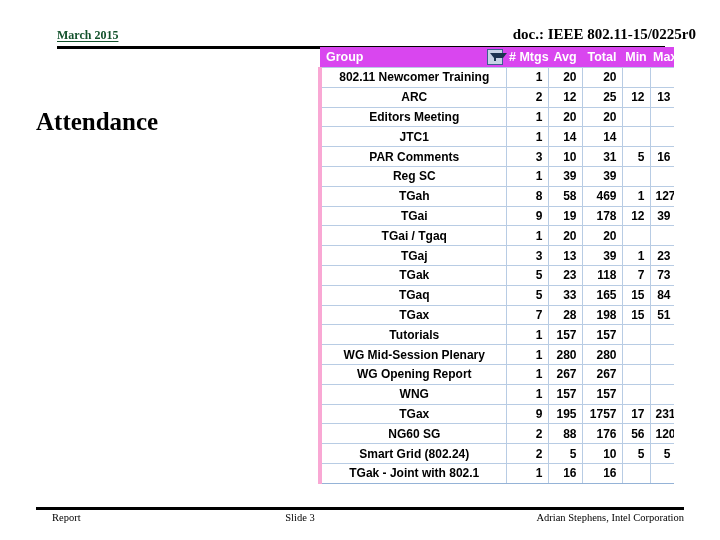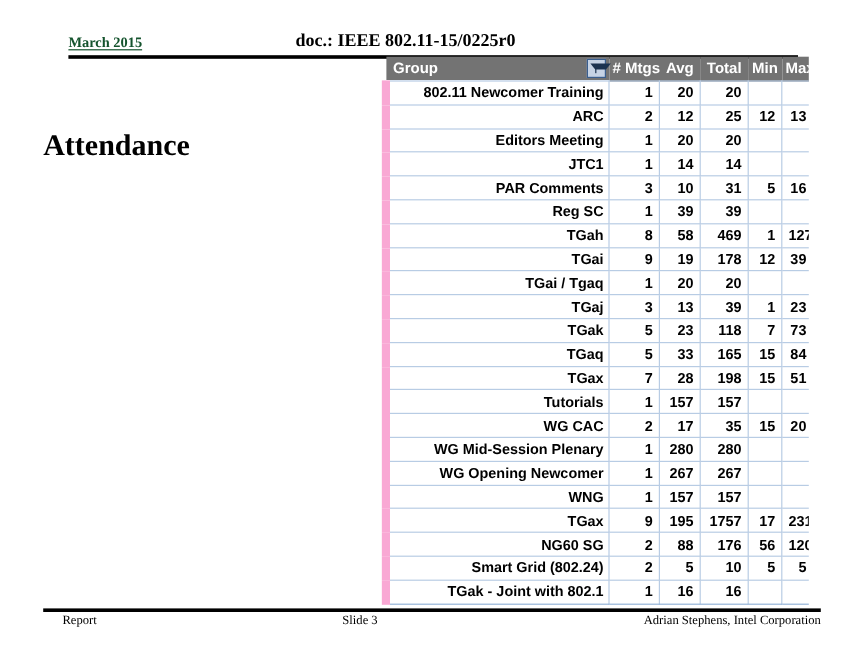--- a/index.html
+++ b/index.html
@@ -27,26 +27,27 @@
     color: #14532d;
     text-decoration: underline;
     text-underline-offset: 2px;
     white-space: nowrap;
   }
   #slide-header-right {
     position: absolute;
     left: 0;
     top: 26px;
     width: 676px;
-    text-align: center;
+    text-align: right;
     font-family: "Liberation Serif", serif;
     font-weight: bold;
     font-size: 15px;
     color: #000000;
     white-space: nowrap;
+    padding-left: 20px;
   }
   #header-rule {
     position: absolute;
     left: 57px;
     top: 46px;
     width: 608px;
     height: 2.5px;
     background: #000000;
   }
 
@@ -101,21 +102,21 @@
     font-family: "Liberation Sans", sans-serif;
   }
   table.xl col.c-group { width: 186px; }
   table.xl col.c-mtgs  { width: 42px; }
   table.xl col.c-avg   { width: 34px; }
   table.xl col.c-total { width: 40px; }
   table.xl col.c-min   { width: 28px; }
   table.xl col.c-max   { width: 26px; }
 
   table.xl thead th {
-    background: #737373;
+    background: #d946ef;
     color: #ffffff;
     font-weight: bold;
     font-size: 12.5px;
     height: 20px;
     padding: 0 3px;
     border: none;
     text-align: center;
     white-space: nowrap;
     vertical-align: middle;
   }
@@ -161,23 +162,23 @@
     font-size: 12px;
     color: #000000;
     padding: 0 4px 0 5px;
     border: 1px solid #B8CCE4;
     background: #ffffff;
     white-space: nowrap;
     overflow: hidden;
     vertical-align: middle;
   }
   table.xl tbody td.name {
-    text-align: right;
-    font-weight: bold;
-    border-left: 7px solid #f9a8d4;
+    text-align: center;
+    font-weight: bold;
+    border-left: 4px solid #f9a8d4;
   }
   table.xl tbody td.num {
     text-align: right;
     font-weight: bold;
     padding-right: 5px;
   }
   table.xl tbody tr:last-child td { border-bottom: 1px solid #95B3D7; }
   table.xl tbody td.last-col { border-right: 1px solid #95B3D7; }
 </style>
 </head>
@@ -323,37 +324,29 @@
           </tr>
           <tr>
             <td class="name">Tutorials</td>
             <td class="num">1</td>
             <td class="num">157</td>
             <td class="num">157</td>
             <td class="num"></td>
             <td class="num last-col"></td>
           </tr>
           <tr>
-            <td class="name">WG CAC</td>
-            <td class="num">2</td>
-            <td class="num">17</td>
-            <td class="num">35</td>
-            <td class="num">15</td>
-            <td class="num last-col">20</td>
-          </tr>
-          <tr>
             <td class="name">WG Mid-Session Plenary</td>
             <td class="num">1</td>
             <td class="num">280</td>
             <td class="num">280</td>
             <td class="num"></td>
             <td class="num last-col"></td>
           </tr>
           <tr>
-            <td class="name">WG Opening Newcomer</td>
+            <td class="name">WG Opening Report</td>
             <td class="num">1</td>
             <td class="num">267</td>
             <td class="num">267</td>
             <td class="num"></td>
             <td class="num last-col"></td>
           </tr>
           <tr>
             <td class="name">WNG</td>
             <td class="num">1</td>
             <td class="num">157</td>

